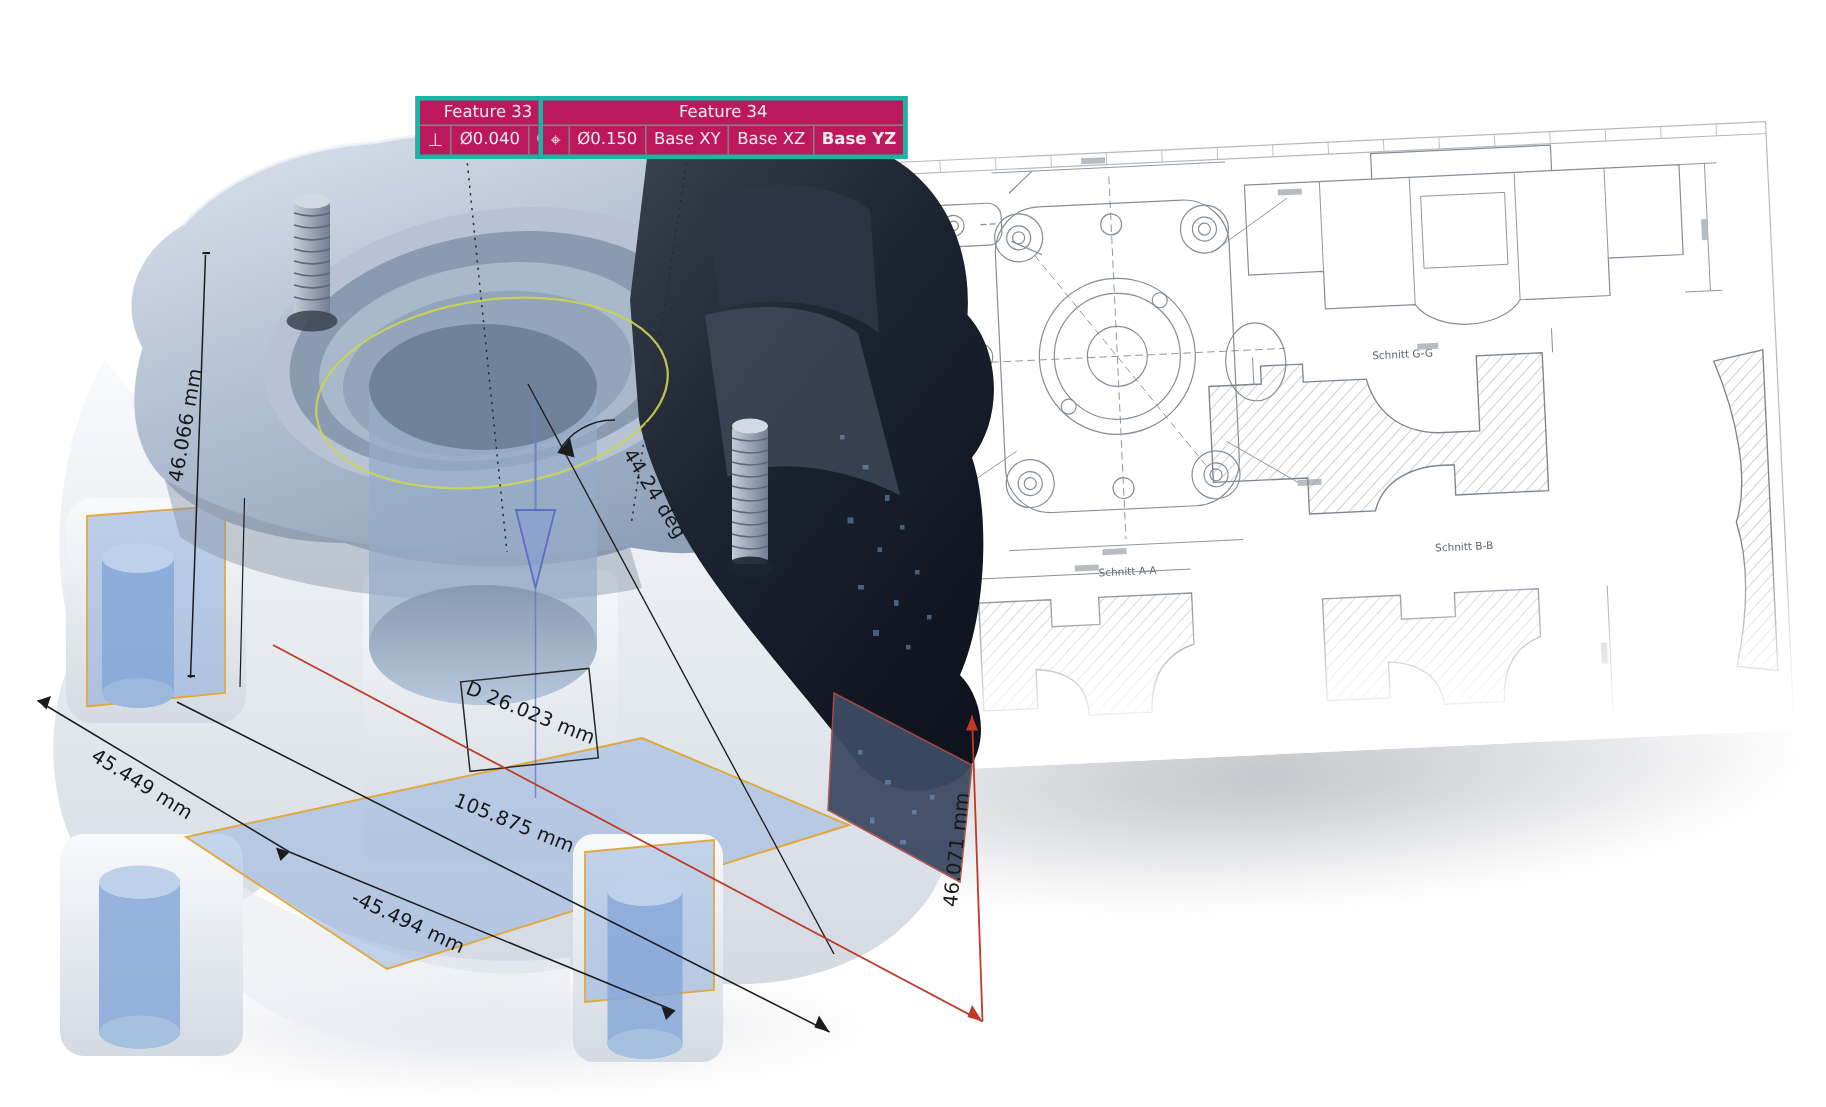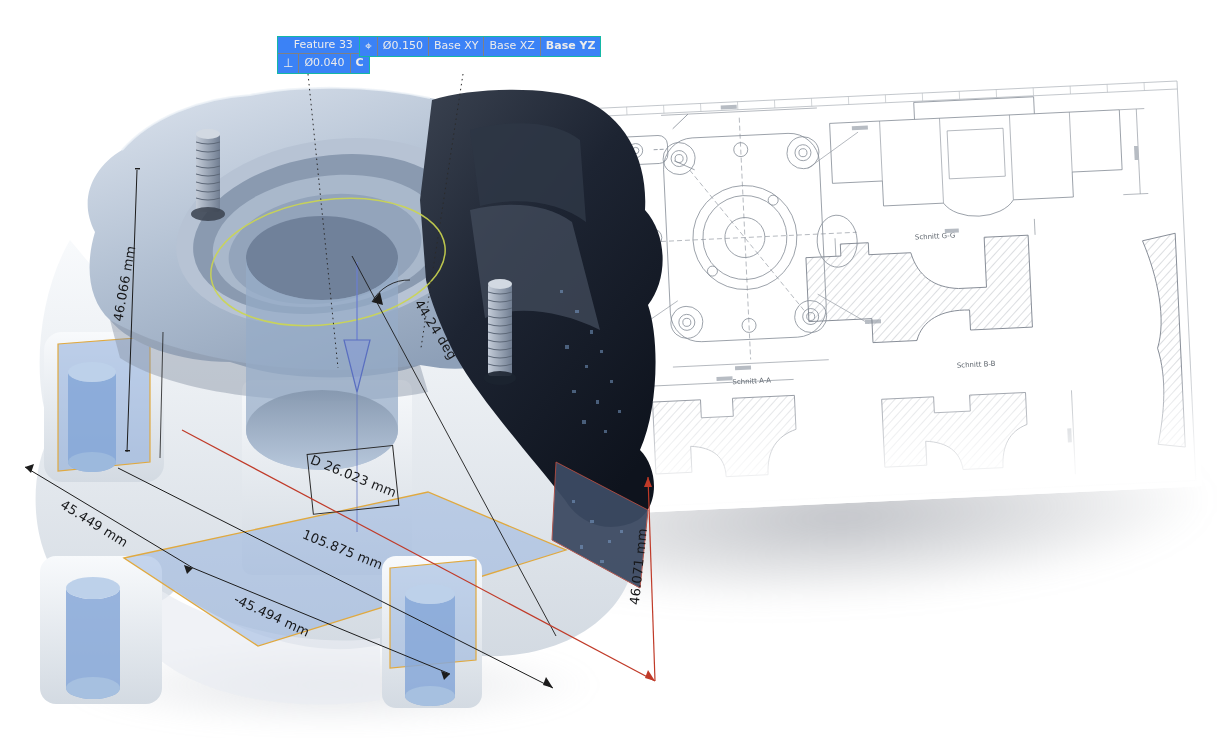--- a/index.html
+++ b/index.html
@@ -31,22 +31,22 @@
   
   .viewport{position:absolute;inset:0;z-index:3;}
   .overlay{position:absolute;inset:0;z-index:5;pointer-events:none;}
   
   .dim{
     position:absolute;z-index:6;font-size:13px;color:#17181a;white-space:nowrap;
     letter-spacing:.2px;
   }
   
   .callout{
-    position:absolute;z-index:7;background:#3b82f6;color:#ececec;
-    border:1px solid #14b8a6;font-size:11px;line-height:1;
+    position:absolute;z-index:7;background:#be185d;color:#ececec;
+    border:3px solid #14b8a6;font-size:11px;line-height:1;margin-top:28px;
   }
   .callout .title{
     text-align:center;padding:2px 6px 3px;border-bottom:1px solid #808083;
   }
   .callout .cells{display:flex;}
   .callout .cell{
     padding:3px 5px 4px;border-right:1px solid #808083;white-space:nowrap;
   }
   .callout .cell:last-child{border-right:none;font-weight:bold;}
   .callout .sym{font-size:12px;}
@@ -397,20 +397,21 @@
 <div class="callout" style="left:277px; top:36px;">
   <div class="title">Feature 33</div>
   <div class="cells">
     <div class="cell sym">⊥</div>
     <div class="cell">Ø0.040</div>
     <div class="cell">C</div>
   </div>
 </div>
 
 <div class="callout" style="left:359px; top:36px;">
+  <div class="title">Feature 34</div>
   <div class="cells">
     <div class="cell sym">⌖</div>
     <div class="cell">Ø0.150</div>
     <div class="cell">Base XY</div>
     <div class="cell">Base XZ</div>
     <div class="cell">Base YZ</div>
   </div>
 </div>
 
 </body></html>

